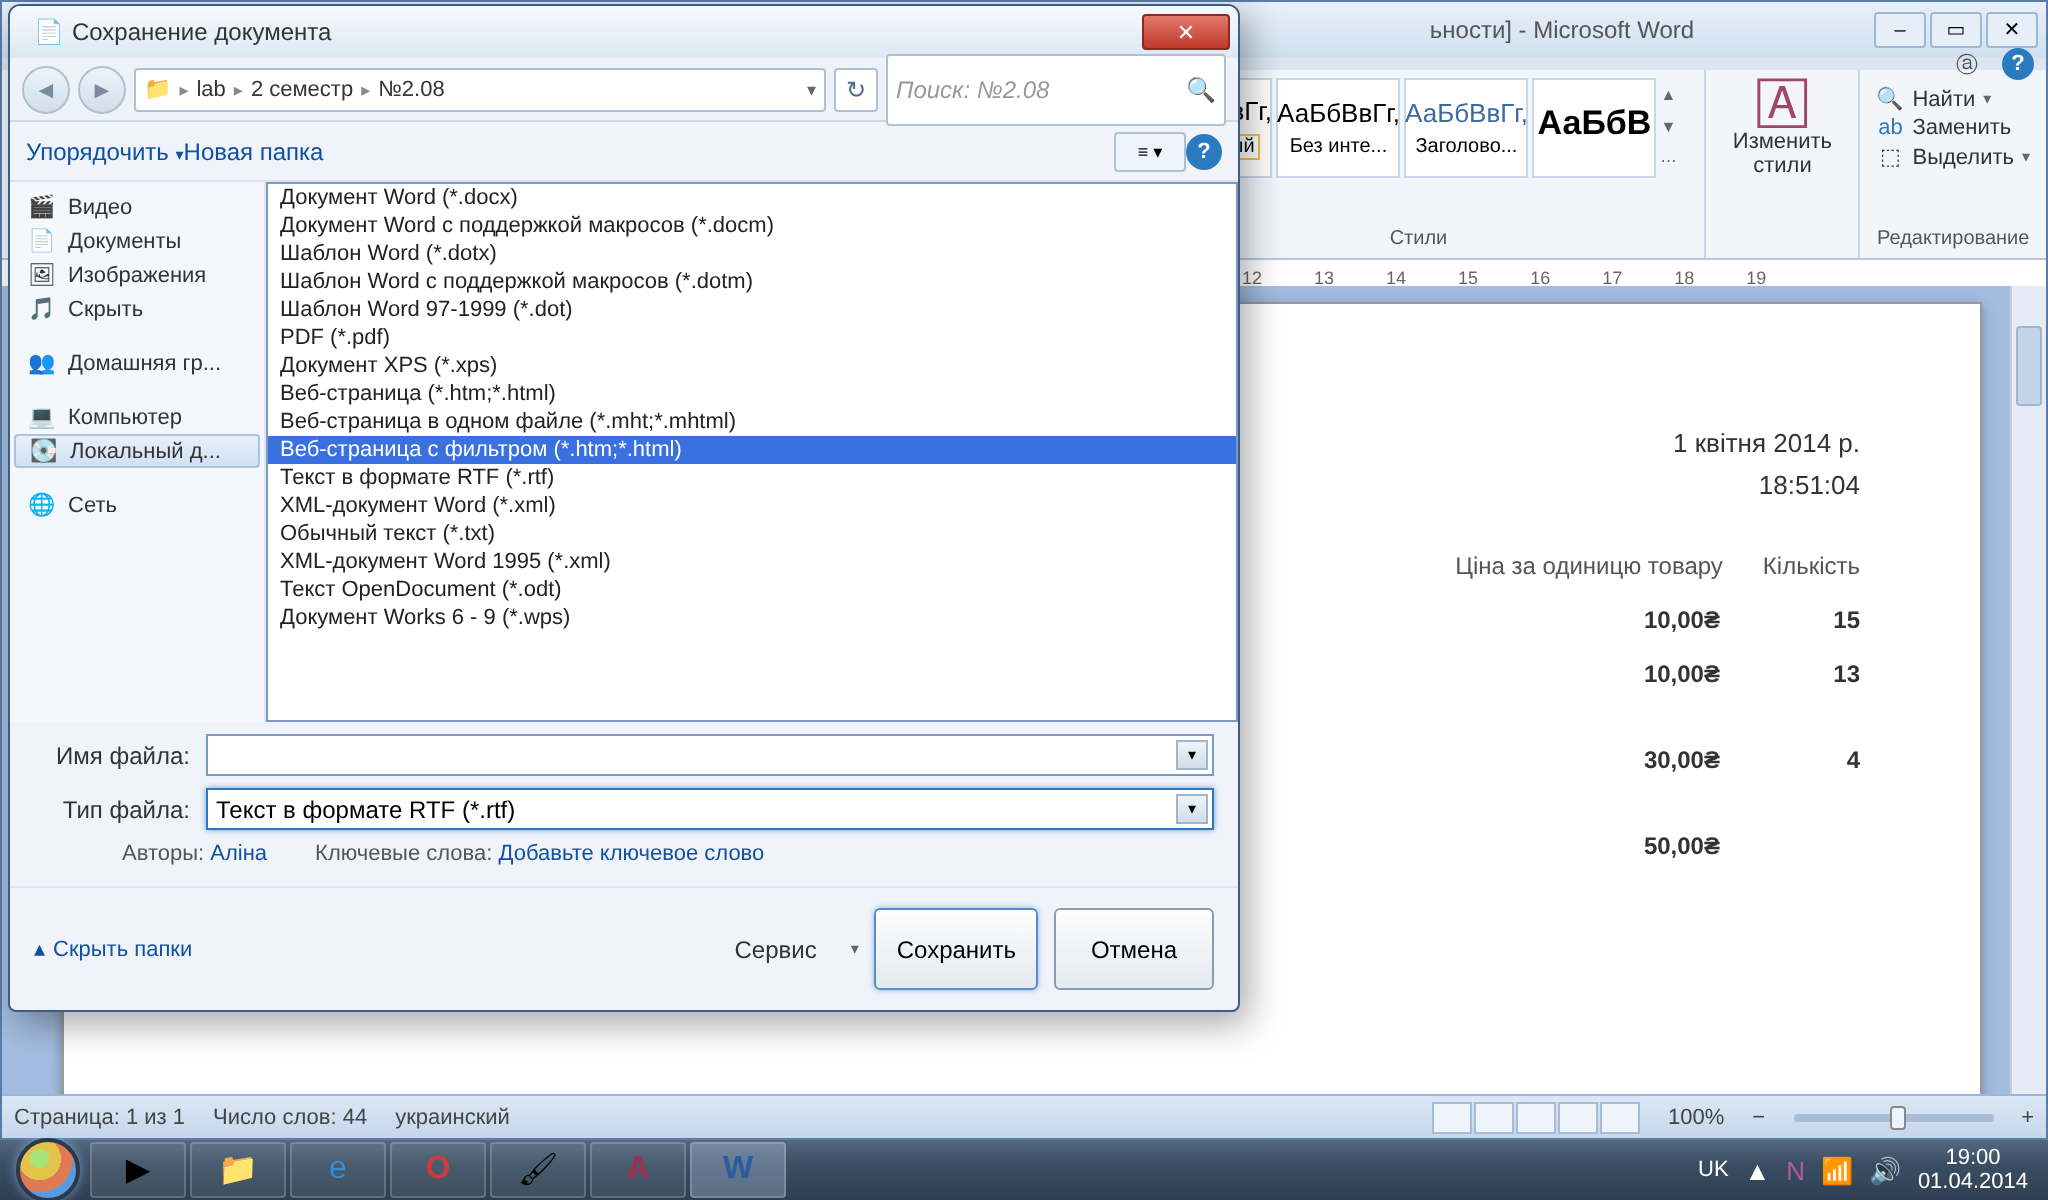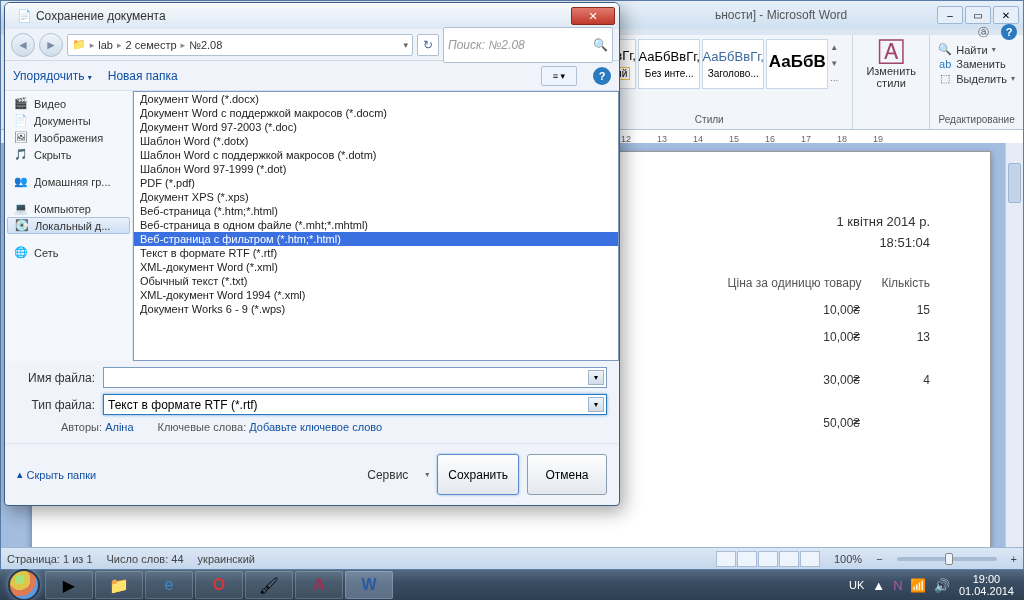--- a/index.html
+++ b/index.html
@@ -24,21 +24,21 @@
 .edit-group { display:flex;flex-direction:column;gap:2px;font-size:11px;color:#333;padding-top:4px;}
 .edit-group div { display:flex;align-items:center;gap:4px;}
 .edit-group .ic { width:14px;text-align:center;}
 
 .ruler { height:18px;background:#fff;border-bottom:1px solid #b8c8dc;display:flex;align-items:center;font-size:9px;color:#666;padding-left:620px;gap:26px;}
 .doc-area { position:absolute;top:142px;left:0;right:0;bottom:22px;background:#a3bde0;overflow:hidden;}
 .page { position:absolute;top:8px;left:30px;width:960px;height:800px;background:#fff;border:1px solid #999;box-shadow:0 2px 6px rgba(0,0,0,0.3);}
 .page-content { position:absolute;top:60px;right:60px;font-size:13px;color:#333;text-align:right;line-height:1.6;}
 .tbl { margin-top:20px;font-size:12px;}
 .tbl .hdr { color:#555;display:flex;gap:20px;justify-content:flex-end;}
-.tbl .row { display:flex;gap:40px;justify-content:flex-end;margin-top:8px;}
+.tbl .row { display:flex;gap:40px;justify-content:flex-end;margin-top:8px;font-weight:bold;}
 .vscroll { position:absolute;right:0;top:0;width:18px;height:100%;background:#e5ecf5;border-left:1px solid #c0cde0;}
 .vscroll .thumb { position:absolute;top:20px;left:2px;right:2px;height:40px;background:#c3d4e8;border:1px solid #9db6d4;border-radius:2px;}
 
 .statusbar { position:absolute;bottom:0;left:0;right:0;height:22px;background:linear-gradient(#dbe7f4,#c5d7ec);border-top:1px solid #9db6d4;display:flex;align-items:center;font-size:11px;color:#444;padding:0 6px;gap:14px;}
 .statusbar .spacer { flex:1;}
 .zoom-slider { width:100px;height:4px;background:#a8bcd6;position:relative;border-radius:2px;}
 .zoom-slider .th { position:absolute;left:48%;top:-4px;width:8px;height:12px;background:#eef4fb;border:1px solid #888;border-radius:2px;}
 .view-btns { display:flex;gap:1px;}
 .view-btns div { width:20px;height:16px;border:1px solid #a8bcd6;background:#eef4fb;}
 
@@ -49,21 +49,21 @@
 .dlg-titlebar .gear { margin-left:4px;color:#3a6aa0;}
 .dlg-close { margin-left:auto;width:44px;height:18px;background:linear-gradient(#e27a6e,#c0392b);border:1px solid #8a2a1e;border-radius:2px;color:#fff;display:flex;align-items:center;justify-content:center;font-size:11px;}
 .dlg-nav { height:32px;background:#eef3f9;display:flex;align-items:center;padding:0 6px;gap:4px;border-bottom:1px solid #d0dae6;}
 .navbtn { width:24px;height:24px;border-radius:50%;background:linear-gradient(#eef4fb,#d0dde9);border:1px solid #b0c0d4;display:flex;align-items:center;justify-content:center;color:#7a8ca0;font-size:12px;}
 .crumb { flex:1;height:22px;background:#fff;border:1px solid #b0c0d4;border-radius:2px;display:flex;align-items:center;padding:0 4px;font-size:11px;color:#333;gap:4px;}
 .crumb .seg { display:flex;align-items:center;gap:4px;}
 .crumb .sep { color:#888;font-size:9px;}
 .refresh { width:22px;height:22px;border:1px solid #b0c0d4;background:#fff;border-radius:2px;display:flex;align-items:center;justify-content:center;color:#4a6a90;}
 .searchbox { width:170px;height:36px;background:#fff;border:1px solid #b0c0d4;border-radius:2px;display:flex;align-items:center;padding:0 4px;color:#999;font-style:italic;}
 .searchbox .mag { margin-left:auto;color:#4a6a90;font-style:normal;}
-.dlg-toolbar { height:30px;display:flex;align-items:center;padding:0 8px;gap:16px;border-bottom:1px solid #d8e2ee;}
+.dlg-toolbar { height:30px;display:flex;align-items:center;padding:0 8px;border-bottom:1px solid #d8e2ee;}
 .dlg-toolbar a { color:#1050a0;font-size:12px;text-decoration:none;}
 .dlg-toolbar .spacer { flex:1;}
 .dlg-toolbar .viewbtn { width:36px;height:20px;border:1px solid #b0c0d4;background:#eef4fb;border-radius:2px;}
 .dlg-toolbar .help { width:18px;height:18px;border-radius:50%;background:#2a7ac0;color:#fff;display:flex;align-items:center;justify-content:center;font-size:11px;font-weight:bold;}
 .dlg-body { display:flex;height:270px;}
 .nav-pane { width:128px;background:#f4f7fb;border-right:1px solid #e0e6ee;padding:4px 0;font-size:11px;overflow:hidden;}
 .nav-item { display:flex;align-items:center;gap:5px;padding:2px 8px;color:#333;white-space:nowrap;}
 .nav-item.sel { background:linear-gradient(#e8f0fa,#cfe0f4);border:1px solid #a8c4e4;border-radius:2px;margin:0 2px;padding:1px 6px;}
 .nav-item .ic { width:16px;text-align:center;}
 .nav-spacer { height:10px;}
@@ -297,33 +297,33 @@
         </div>
       <div class="nav-spacer"></div>
       <div class="nav-item">
           <span class="ic">🌐</span>
           <span>Сеть</span>
         </div>
     </div>
     <div class="dropdown-list" id="ft-list">
         <div>Документ Word (*.docx)</div>
         <div>Документ Word с поддержкой макросов (*.docm)</div>
-        <div>Документ Word 97-2003 (*.doc)</div>
         <div>Шаблон Word (*.dotx)</div>
         <div>Шаблон Word с поддержкой макросов (*.dotm)</div>
         <div>Шаблон Word 97-1999 (*.dot)</div>
         <div>PDF (*.pdf)</div>
         <div>Документ XPS (*.xps)</div>
         <div>Веб-страница (*.htm;*.html)</div>
         <div>Веб-страница в одном файле (*.mht;*.mhtml)</div>
         <div class="sel">Веб-страница с фильтром (*.htm;*.html)</div>
         <div>Текст в формате RTF (*.rtf)</div>
         <div>XML-документ Word (*.xml)</div>
         <div>Обычный текст (*.txt)</div>
-        <div>XML-документ Word 1994 (*.xml)</div>
+        <div>XML-документ Word 1995 (*.xml)</div>
+        <div>Текст OpenDocument (*.odt)</div>
         <div>Документ Works 6 - 9 (*.wps)</div>
       </div>
   </div>
   <div class="dlg-fields">
     <div class="field-row">
       <label>Имя файла:</label>
       <div class="combo">
           <span class="arr">▾</span>
         </div>
     </div>

